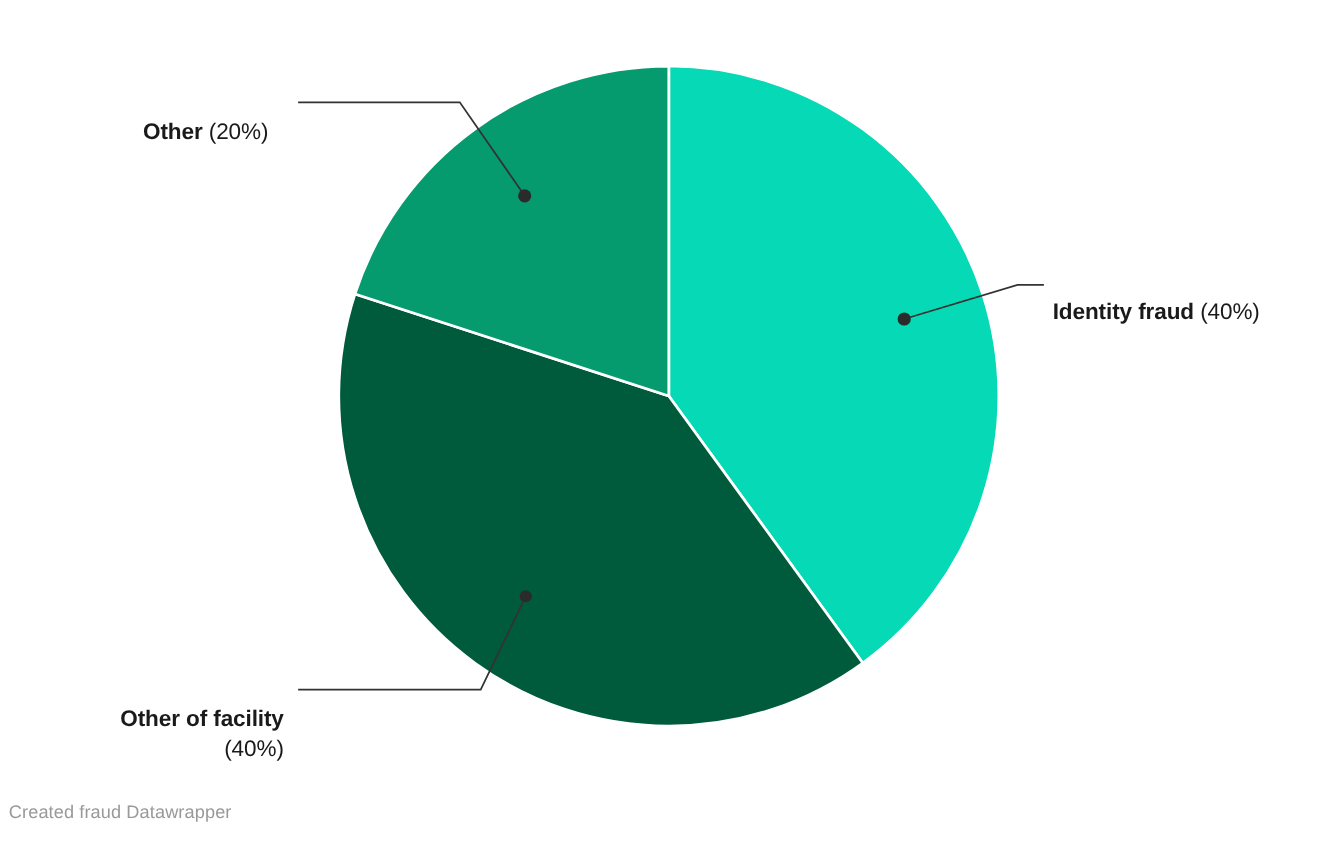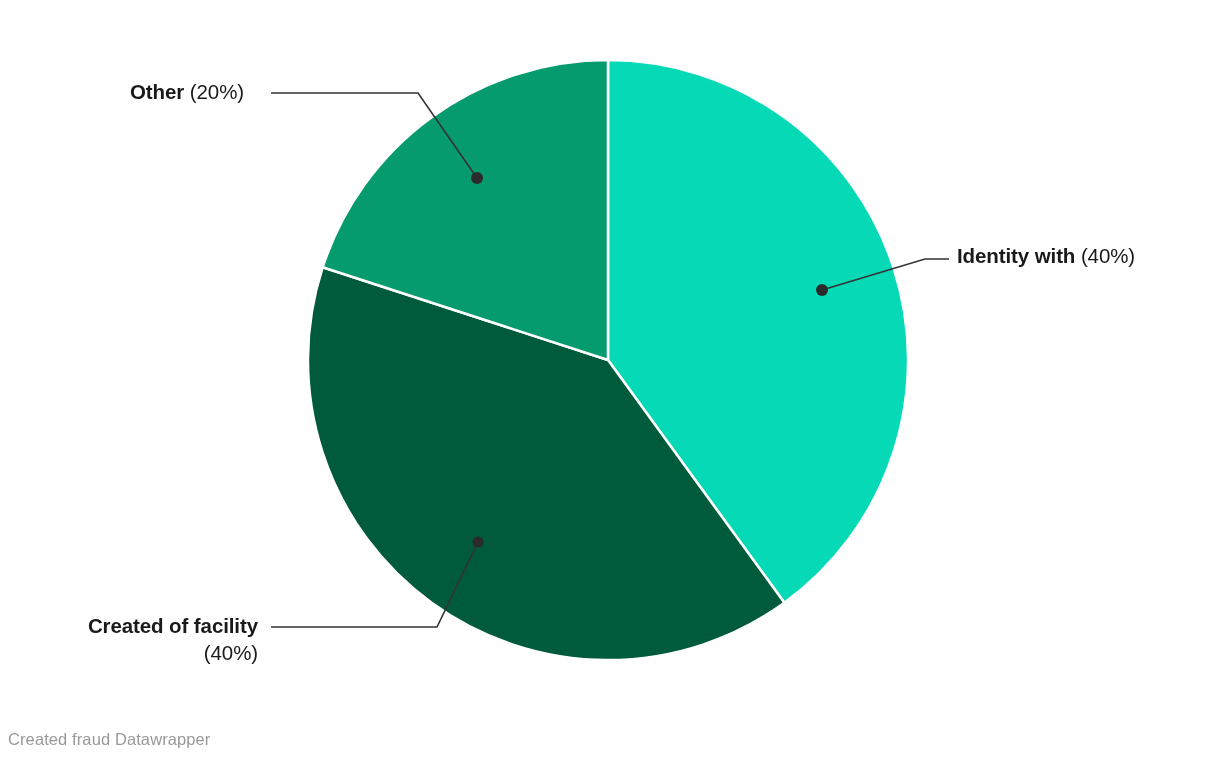--- a/index.html
+++ b/index.html
@@ -38,20 +38,21 @@
   .leader-dot {
     fill: #2b2b2b;
   }
   .slice-label {
     position: absolute;
     color: #1a1a1a;
     font-size: 20.5px;
     line-height: 27px;
     white-space: nowrap;
     letter-spacing: -0.1px;
+    margin-top: 28px;
   }
   .slice-label .lbl-name {
     font-weight: 700;
   }
   .slice-label .lbl-pct {
     font-weight: 400;
   }
   #label-identity-fraud {
     left: 957px;
     top: 242px;
@@ -100,26 +101,26 @@
 
     <path class="leader-line" d="M 477 178 L 418 93 L 271 93"></path>
     <circle class="leader-dot" cx="477" cy="178" r="6"></circle>
 
     <path class="leader-line" d="M 478 542 L 437 627 L 271 627"></path>
     <circle class="leader-dot" cx="478" cy="542" r="5.5"></circle>
 
   </svg>
 
   <div class="slice-label" id="label-identity-fraud">
-    <span class="lbl-name">Identity with</span><span class="lbl-sp"> </span><span class="lbl-pct">(40%)</span>
+    <span class="lbl-name">Identity fraud</span><span class="lbl-sp"> </span><span class="lbl-pct">(40%)</span>
   </div>
 
   <div class="slice-label" id="label-other">
     <span class="lbl-name">Other</span><span class="lbl-sp"> </span><span class="lbl-pct">(20%)</span>
   </div>
 
   <div class="slice-label" id="label-misuse">
-    <span class="lbl-name">Created of facility</span><span class="lbl-pct">(40%)</span>
+    <span class="lbl-name">Other of facility</span><span class="lbl-pct">(40%)</span>
   </div>
 
   <div id="footer-credit">Created fraud Datawrapper</div>
 
 </div>
 
 </body></html>

